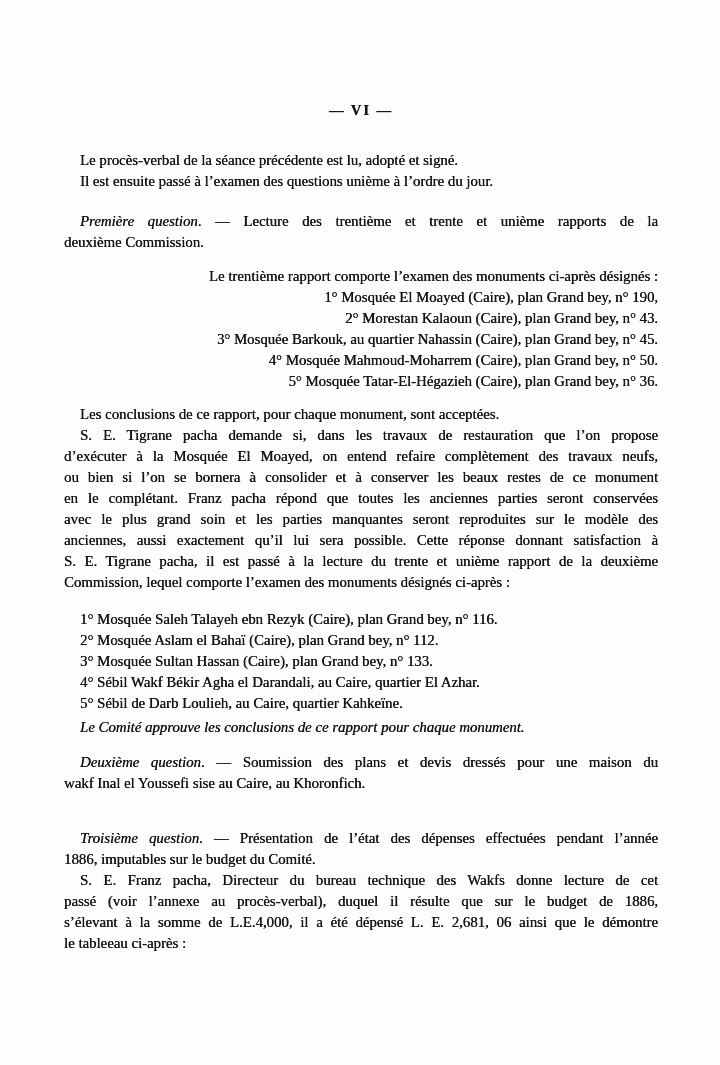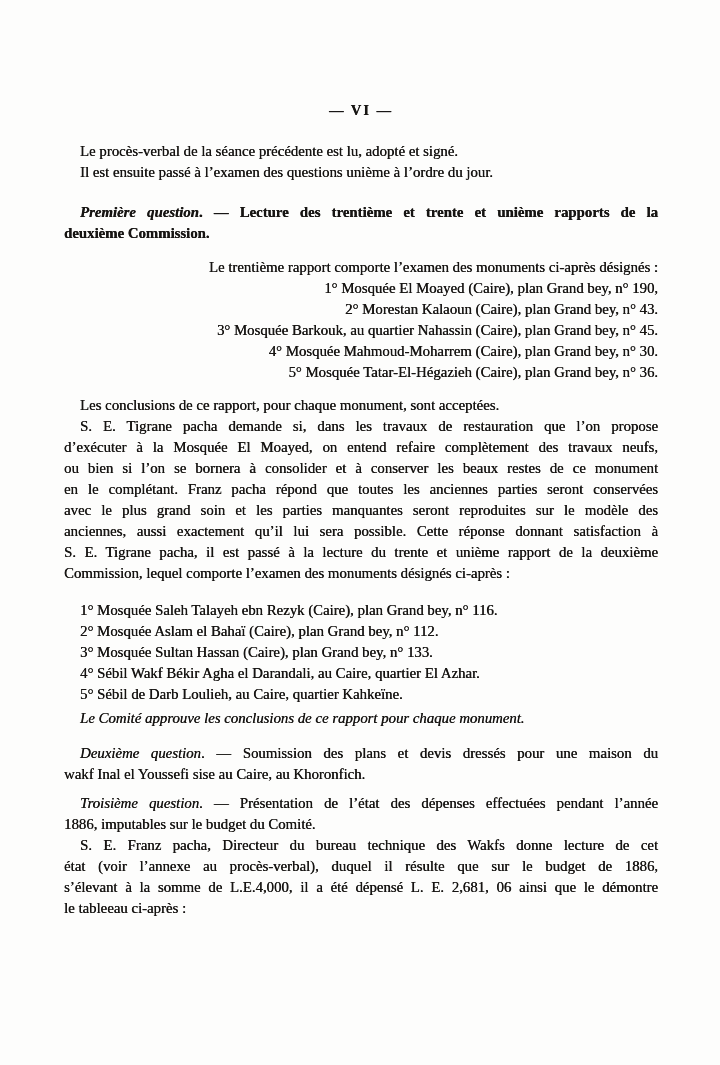--- a/index.html
+++ b/index.html
@@ -31,29 +31,29 @@
   .it { font-style: italic; }
   .pagenum {
     font-size: 14.5px;
     line-height: 21px;
     text-align: center;
     font-weight: bold;
     letter-spacing: 2px;
     text-shadow: 0.3px 0 0 currentColor;
   }
   .block { margin: 0; }
-  .mt-a { margin-top: 20px; }
-  .mt-b { margin-top: 19px; font-weight: bold; }
+  .mt-a { margin-top: 29px; }
+  .mt-b { margin-top: 19px; }
   .mt-c { margin-top: 13px; text-align: right; }
   .mt-d { margin-top: 12px; }
   .mt-l2 { margin-top: 16px; }
   .mt-ap { margin-top: 3px; font-style: italic; }
   .mt-q2 { margin-top: 14px; }
   .mt-de { margin-top: 16px; }
-  .mt-q3 { margin-top: 8px; }
+  .mt-q3 { margin-top: 34px; }
   .mt-bu { margin-top: 0; }
 </style>
 </head>
 <body>
 
 <div class="page">
   <div class="col">
 
     <div class="pagenum">— VI —</div>
 
@@ -65,21 +65,21 @@
     <div class="block mt-b">
       <div class="line indent j"><span class="it">Première question</span><span>. — Lecture des trentième et trente et unième rapports de la</span></div>
       <div class="line">deuxième Commission.</div>
     </div>
 
     <div class="block mt-c">
       <div class="line indent">Le trentième rapport comporte l’examen des monuments ci-après désignés :</div>
       <div class="line indent">1° Mosquée El Moayed (Caire), plan Grand bey, n° 190,</div>
       <div class="line indent">2° Morestan Kalaoun (Caire), plan Grand bey, n° 43.</div>
       <div class="line indent">3° Mosquée Barkouk, au quartier Nahassin (Caire), plan Grand bey, n° 45.</div>
-      <div class="line indent">4° Mosquée Mahmoud-Moharrem (Caire), plan Grand bey, n° 30.</div>
+      <div class="line indent">4° Mosquée Mahmoud-Moharrem (Caire), plan Grand bey, n° 50.</div>
       <div class="line indent">5° Mosquée Tatar-El-Hégazieh (Caire), plan Grand bey, n° 36.</div>
     </div>
 
     <div class="block mt-d">
       <div class="line indent">Les conclusions de ce rapport, pour chaque monument, sont acceptées.</div>
       <div class="line indent j">S. E. Tigrane pacha demande si, dans les travaux de restauration que l’on propose</div>
       <div class="line j">d’exécuter à la Mosquée El Moayed, on entend refaire complètement des travaux neufs,</div>
       <div class="line j">ou bien si l’on se bornera à consolider et à conserver les beaux restes de ce monument</div>
       <div class="line j">en le complétant. Franz pacha répond que toutes les anciennes parties seront conservées</div>
       <div class="line j">avec le plus grand soin et les parties manquantes seront reproduites sur le modèle des</div>
@@ -106,19 +106,19 @@
     </div>
 
 
     <div class="block mt-q3">
       <div class="line indent j"><span class="it">Troisième question</span><span>. — Présentation de l’état des dépenses effectuées pendant l’année</span></div>
       <div class="line">1886, imputables sur le budget du Comité.</div>
     </div>
 
     <div class="block mt-bu">
       <div class="line indent j">S. E. Franz pacha, Directeur du bureau technique des Wakfs donne lecture de cet</div>
-      <div class="line j">état (voir l’annexe au procès-verbal), duquel il résulte que sur le budget de 1886,</div>
+      <div class="line j">passé (voir l’annexe au procès-verbal), duquel il résulte que sur le budget de 1886,</div>
       <div class="line j">s’élevant à la somme de L.E.4,000, il a été dépensé L. E. 2,681, 06 ainsi que le démontre</div>
       <div class="line">le tableeau ci-après :</div>
     </div>
 
   </div>
 </div>
 
 </body></html>

